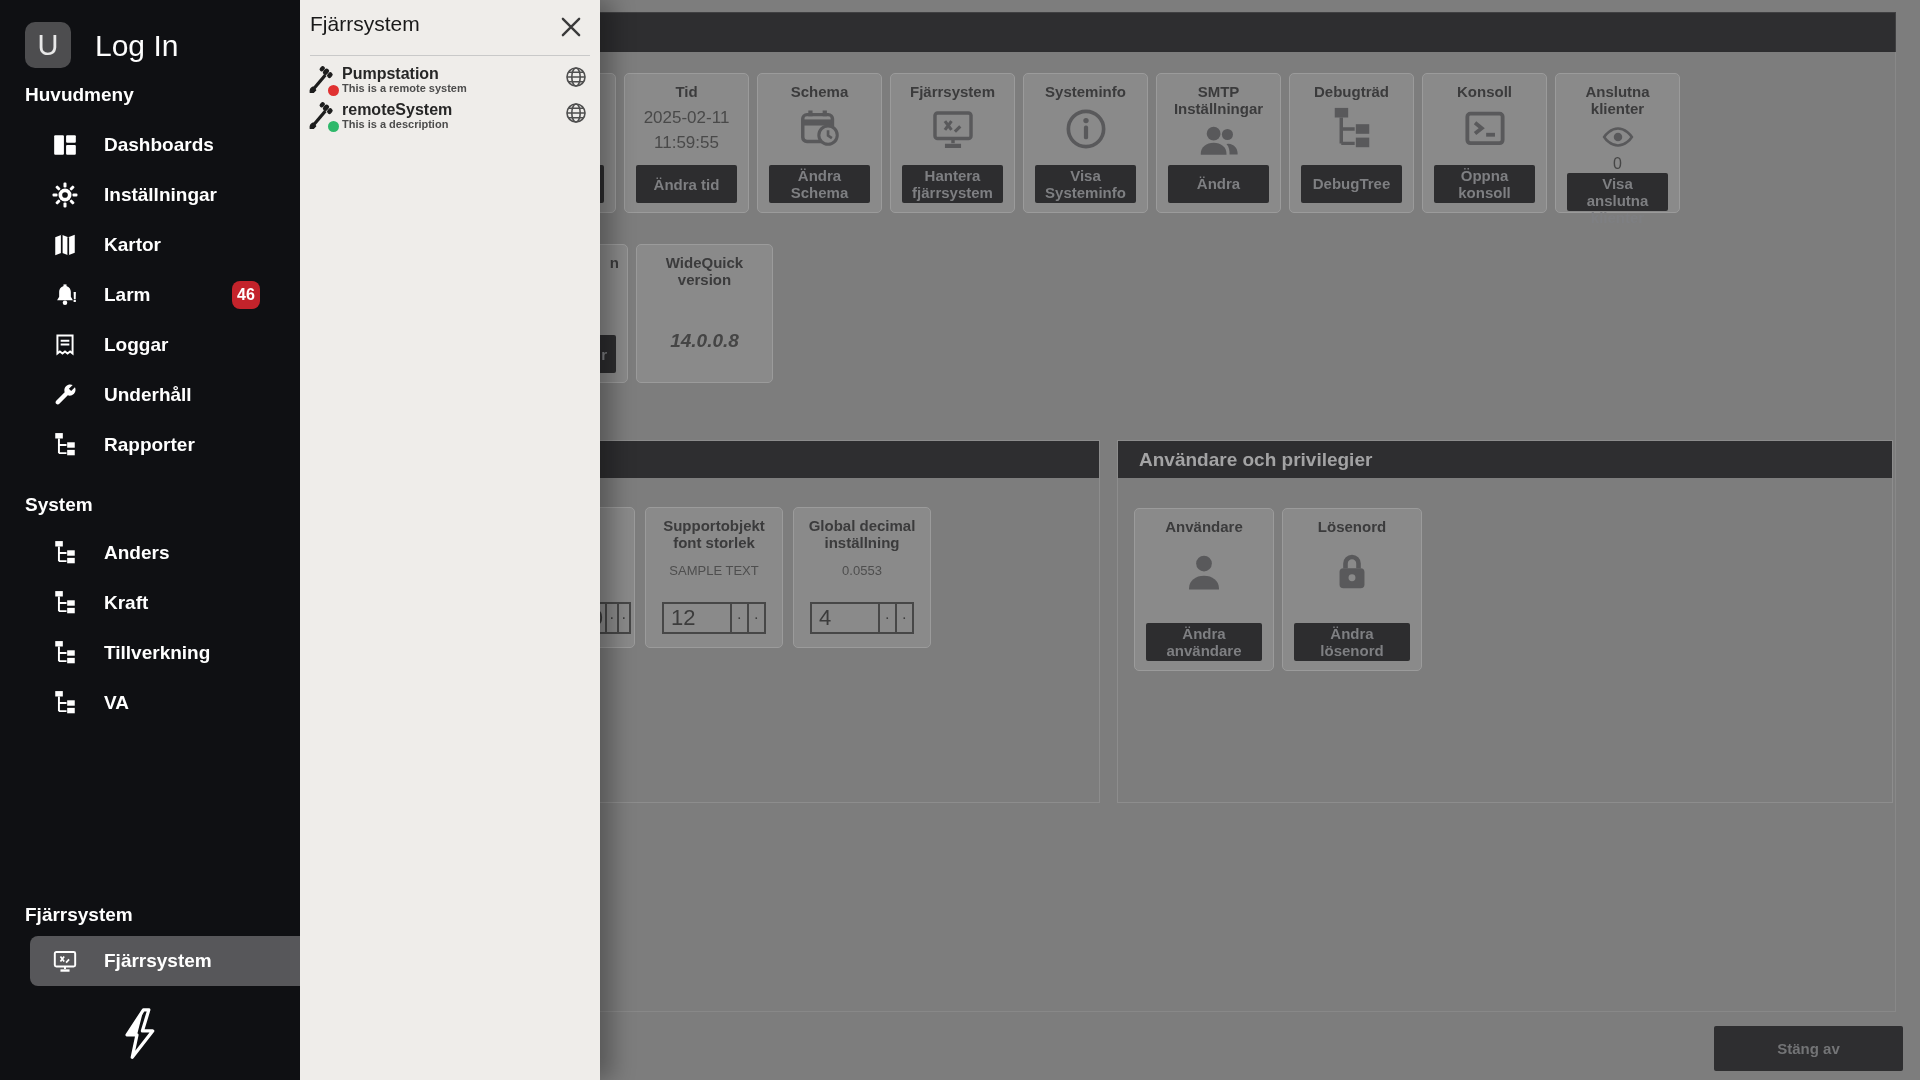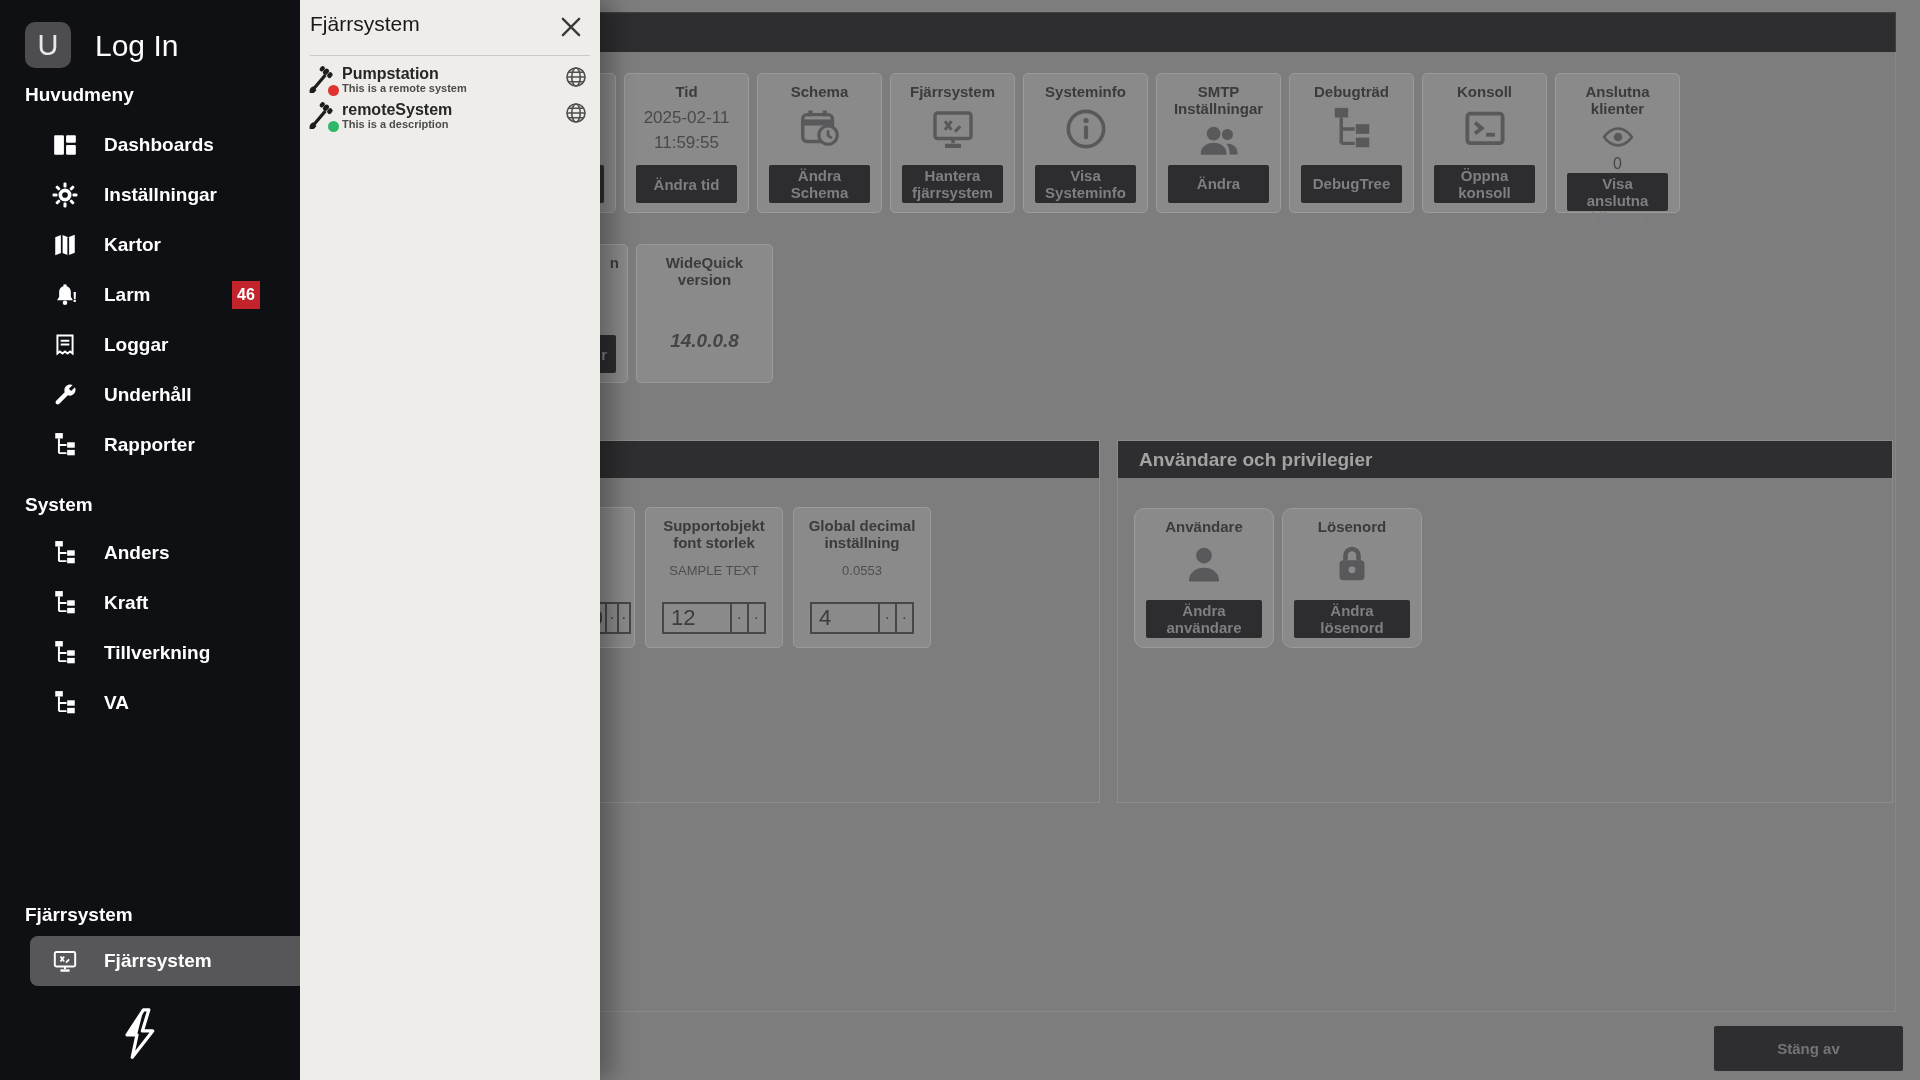--- a/index.html
+++ b/index.html
@@ -13,21 +13,21 @@
               border:1px solid rgba(255,255,255,.09);box-sizing:border-box;pointer-events:none;}
   .topbar{position:absolute;left:497px;top:12px;width:1399px;height:40px;background:#2e2e30;}
   .row{position:absolute;display:flex;}
   #row1{left:491px;top:73px;gap:8px;}
   #row2{left:491px;top:244px;gap:8px;}
   #row3{left:497px;top:507px;gap:10px;}
   #row4{left:1134px;top:508px;gap:8px;}
   #row1 .card{width:125px;height:140px;}
   #row2 .card{width:137px;height:139px;}
   #row3 .card{width:138px;height:141px;}
-  #row4 .card{width:140px;height:140px;border-radius:10px;}
+  #row4 .card{width:140px;height:163px;}
 
   .sec{position:absolute;border:1px solid rgba(255,255,255,.13);box-sizing:border-box;}
   .sec-left{left:497px;top:440px;width:603px;height:363px;}
   .sec-right{left:1117px;top:440px;width:776px;height:363px;}
   .sec-header{height:37px;background:#2e2e30;display:flex;align-items:center;
               padding-left:21px;font-size:19px;font-weight:700;color:#a3a3a4;}
 
   .card{position:relative;background:#8a8a8a;border:1px solid #9b9b9b;border-radius:5px;
         box-sizing:border-box;display:flex;flex-direction:column;align-items:center;}
   .card-title{margin-top:9px;font-size:15px;font-weight:700;line-height:17px;
@@ -87,21 +87,21 @@
   .login-label{position:absolute;left:95px;top:29px;font-size:30px;color:#fdfdfd;}
   .side-head{position:absolute;left:25px;font-size:19px;font-weight:700;color:#fff;}
   .side-list{position:absolute;left:0;right:0;}
   .side-item{position:relative;height:50px;display:flex;align-items:center;
              padding-left:52px;cursor:pointer;}
   .side-icon{width:26px;height:26px;color:#fff;flex:0 0 auto;}
   .side-icon svg{width:26px;height:26px;}
   .side-label{margin-left:26px;font-size:19px;font-weight:700;}
   .side-badge{position:absolute;right:40px;top:50%;transform:translateY(-50%);min-width:28px;
               height:28px;background:#c3232b;color:#fff;font-size:16px;font-weight:700;
-              border-radius:0;display:flex;align-items:center;justify-content:center;}
+              border-radius:8px;display:flex;align-items:center;justify-content:center;}
   .side-item.selected{background:#57575a;margin-left:30px;padding-left:22px;
                       border-radius:8px 0 0 8px;}
   .side-lightning{position:absolute;left:114px;top:1006px;width:52px;height:56px;color:#fff;}
   .side-lightning svg{width:52px;height:56px;}
 </style>
 </head>
 <body>
 
 <div id="app">
 

